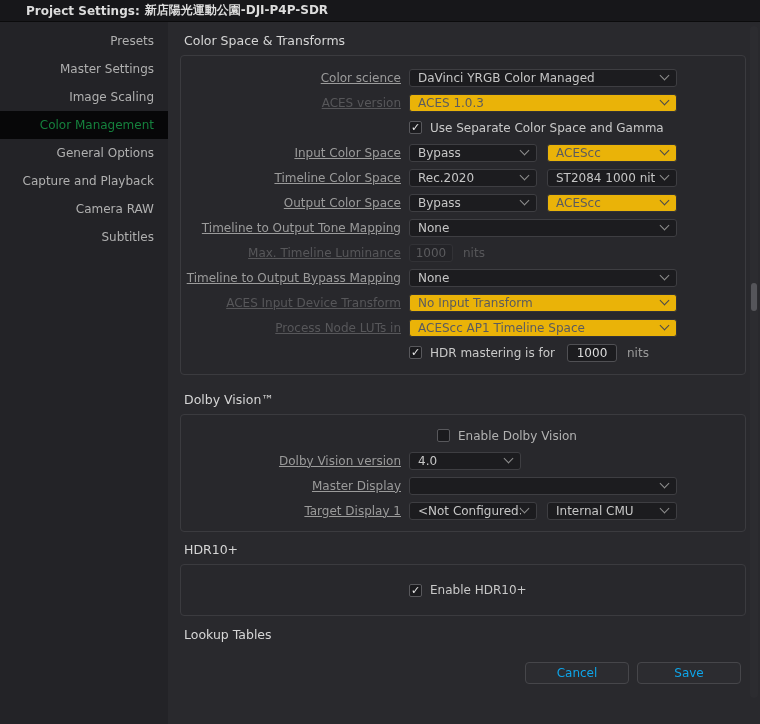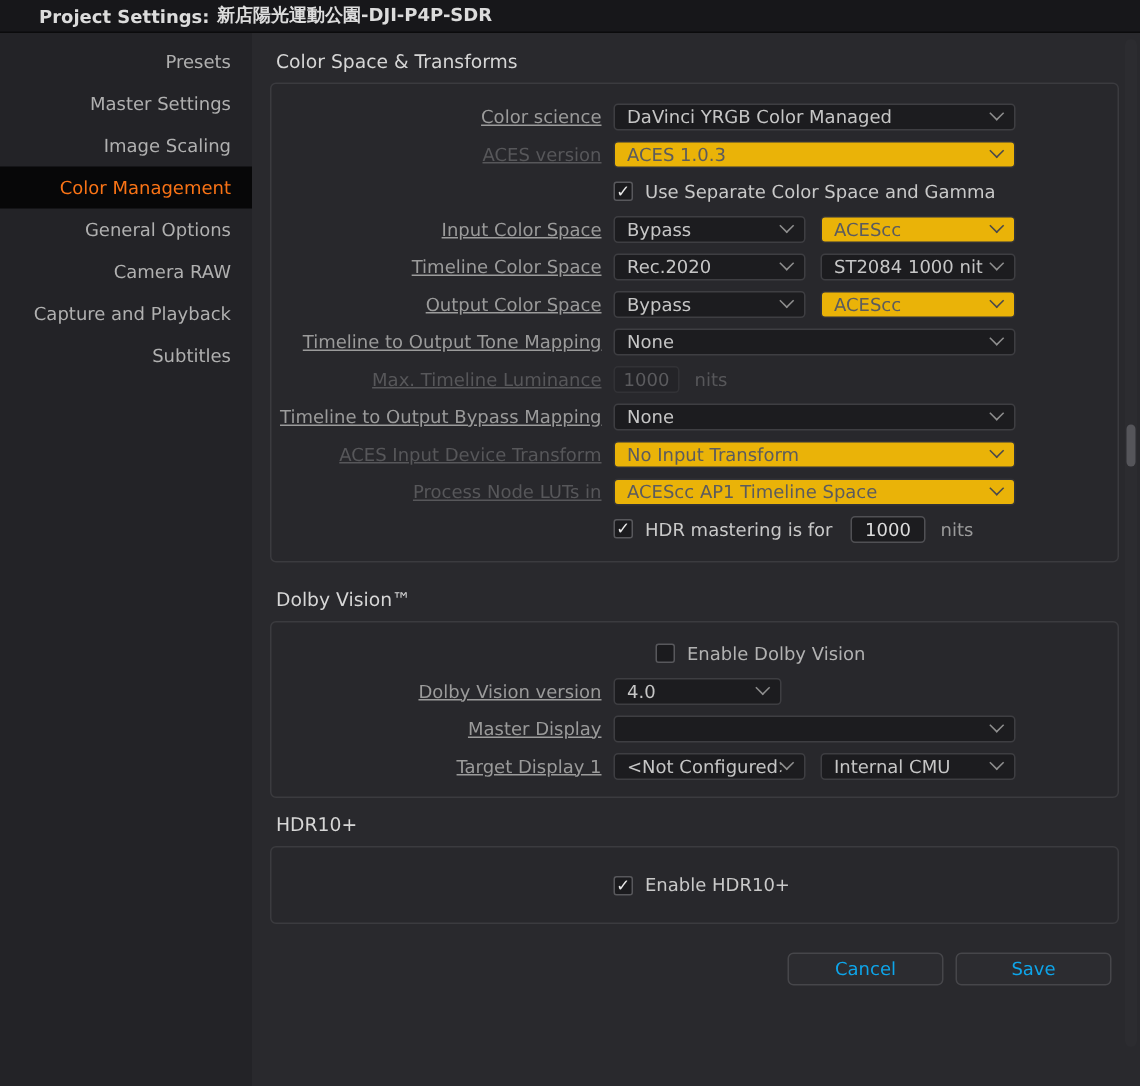--- a/index.html
+++ b/index.html
@@ -10,21 +10,21 @@
   }
   .titlebar {
     height:22px; background:#17171a; display:flex; align-items:center;
     padding-left:26px; font-size:12px; font-weight:600; color:#dcdcdc;
     border-bottom:1px solid #0b0b0c;
   }
   .titlebar .proj { margin-left:5px; font-weight:600; }
   .layout { display:flex; height:702px; }
   .sidebar { width:168px; background:#232327; padding-top:5px; flex-shrink:0; }
   .side-item { height:28px; line-height:28px; text-align:right; padding-right:14px; font-size:12px; color:#b0b0b0; cursor:default; }
-  .side-item.selected { background:#070708; color:#f97316; }
+  .side-item.selected { background:#070708; color:#15803d; }
   .content { flex:1; position:relative; padding-left:12px; }
   .sec-h { font-size:12.5px; color:#d6d6d6; font-weight:400; margin:11px 0 0 4px; line-height:16px; }
   .sec-h.m17 { margin-top:17px; } .sec-h.m10 { margin-top:10px; }
   .panel { width:566px; border:1px solid #3b3b3f; border-radius:4px; margin-top:6px; background:#28282c; }
   .p-pad { padding:9px 0; }
   .p-pad8 { padding:8px 0; }
   .p-center { height:52px; display:flex; align-items:center; }
   .row { height:25px; display:flex; align-items:center; font-size:12px; }
   .row-label { width:220px; margin-right:8px; text-align:right; color:#9b9b9b; flex-shrink:0; white-space:nowrap;text-decoration:underline; }
   .row-label.dim { color:#57575a; }
@@ -68,22 +68,22 @@
   <span class="proj">新店陽光運動公園-DJI-P4P-SDR</span>
 </div>
 
 <div class="layout">
   <div class="sidebar">
     <div class="side-item">Presets</div>
     <div class="side-item">Master Settings</div>
     <div class="side-item">Image Scaling</div>
     <div class="side-item selected">Color Management</div>
     <div class="side-item">General Options</div>
+    <div class="side-item">Capture and Playback</div>
     <div class="side-item">Camera RAW</div>
-    <div class="side-item">Capture and Playback</div>
     <div class="side-item">Subtitles</div>
   </div>
 
   <div class="content">
     <div class="sec-h">Color Space &amp; Transforms</div>
 
     <div class="panel p-pad">
       <div class="row">
         <div class="row-label">Color science</div>
         <div class="select w268">
@@ -216,20 +216,21 @@
     <div class="sec-h m10">HDR10+</div>
 
     <div class="panel p-center">
       <div class="row" style="width:100%;">
         <div class="spacer"></div>
         <span class="checkbox checked"></span>
         <span class="check-label">Enable HDR10+</span>
       </div>
     </div>
 
+    <div class="sec-h">Lookup Tables</div>
 
     <div class="footer">
       <div class="btn">Cancel</div>
       <div class="btn">Save</div>
     </div>
   </div>
 </div>
 
 <div class="scroll-track"></div>
 <div class="scroll-thumb"></div>

